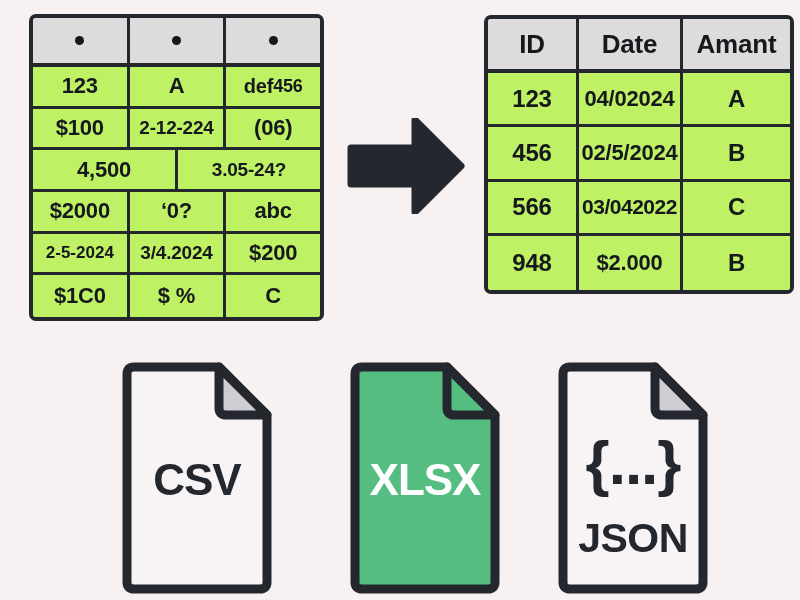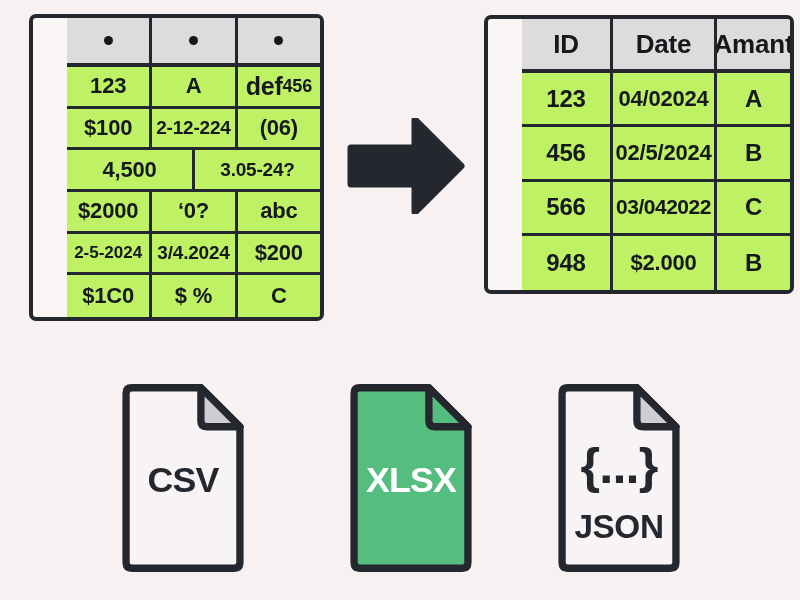--- a/index.html
+++ b/index.html
@@ -30,21 +30,20 @@
     border-radius: 7px;
     background: #fbf6f6;
     overflow: hidden;
     display: flex;
     flex-direction: column;
   }
   .grid-row {
     display: flex;
     flex: 1 1 0;
     min-height: 0;
-    padding-left: 34px;
   }
   .grid-cell {
     flex: 1 1 0;
     box-sizing: border-box;
     border-right: 3px solid #24282e;
     border-bottom: 3px solid #24282e;
     display: flex;
     align-items: center;
     justify-content: center;
     background: #bef264;
@@ -80,21 +79,21 @@
 
   .dot-mark {
     width: 9px;
     height: 9px;
     border-radius: 50%;
     background: #16181c;
     display: block;
   }
 
   
-  .mixed-main { font-size: 25px; text-align: right; }
+  .mixed-main { font-size: 20px; text-align: right; }
   .mixed-sub  { font-size: 18px; }
 
   
   #clean-table {
     left: 484px;
     top: 15px;
     width: 310px;
     height: 279px;
   }
   #clean-table .header-row { flex: 0 0 62px; }
@@ -114,21 +113,21 @@
     position: absolute;
     left: 347px;
     top: 118px;
     width: 118px;
     height: 96px;
   }
 
   
   .file-icon {
     position: absolute;
-    width: 122px;
+    width: 150px;
     height: 232px;
   }
   #csv-icon  { left: 122px; top: 362px; }
   #xlsx-icon { left: 350px; top: 362px; border-radius: 20px; }
   #json-icon { left: 558px; top: 362px; }
 
   .file-icon svg { display: block; width: 100%; height: 100%; }
 
   .file-label {
     font-family: "Liberation Sans", sans-serif;

